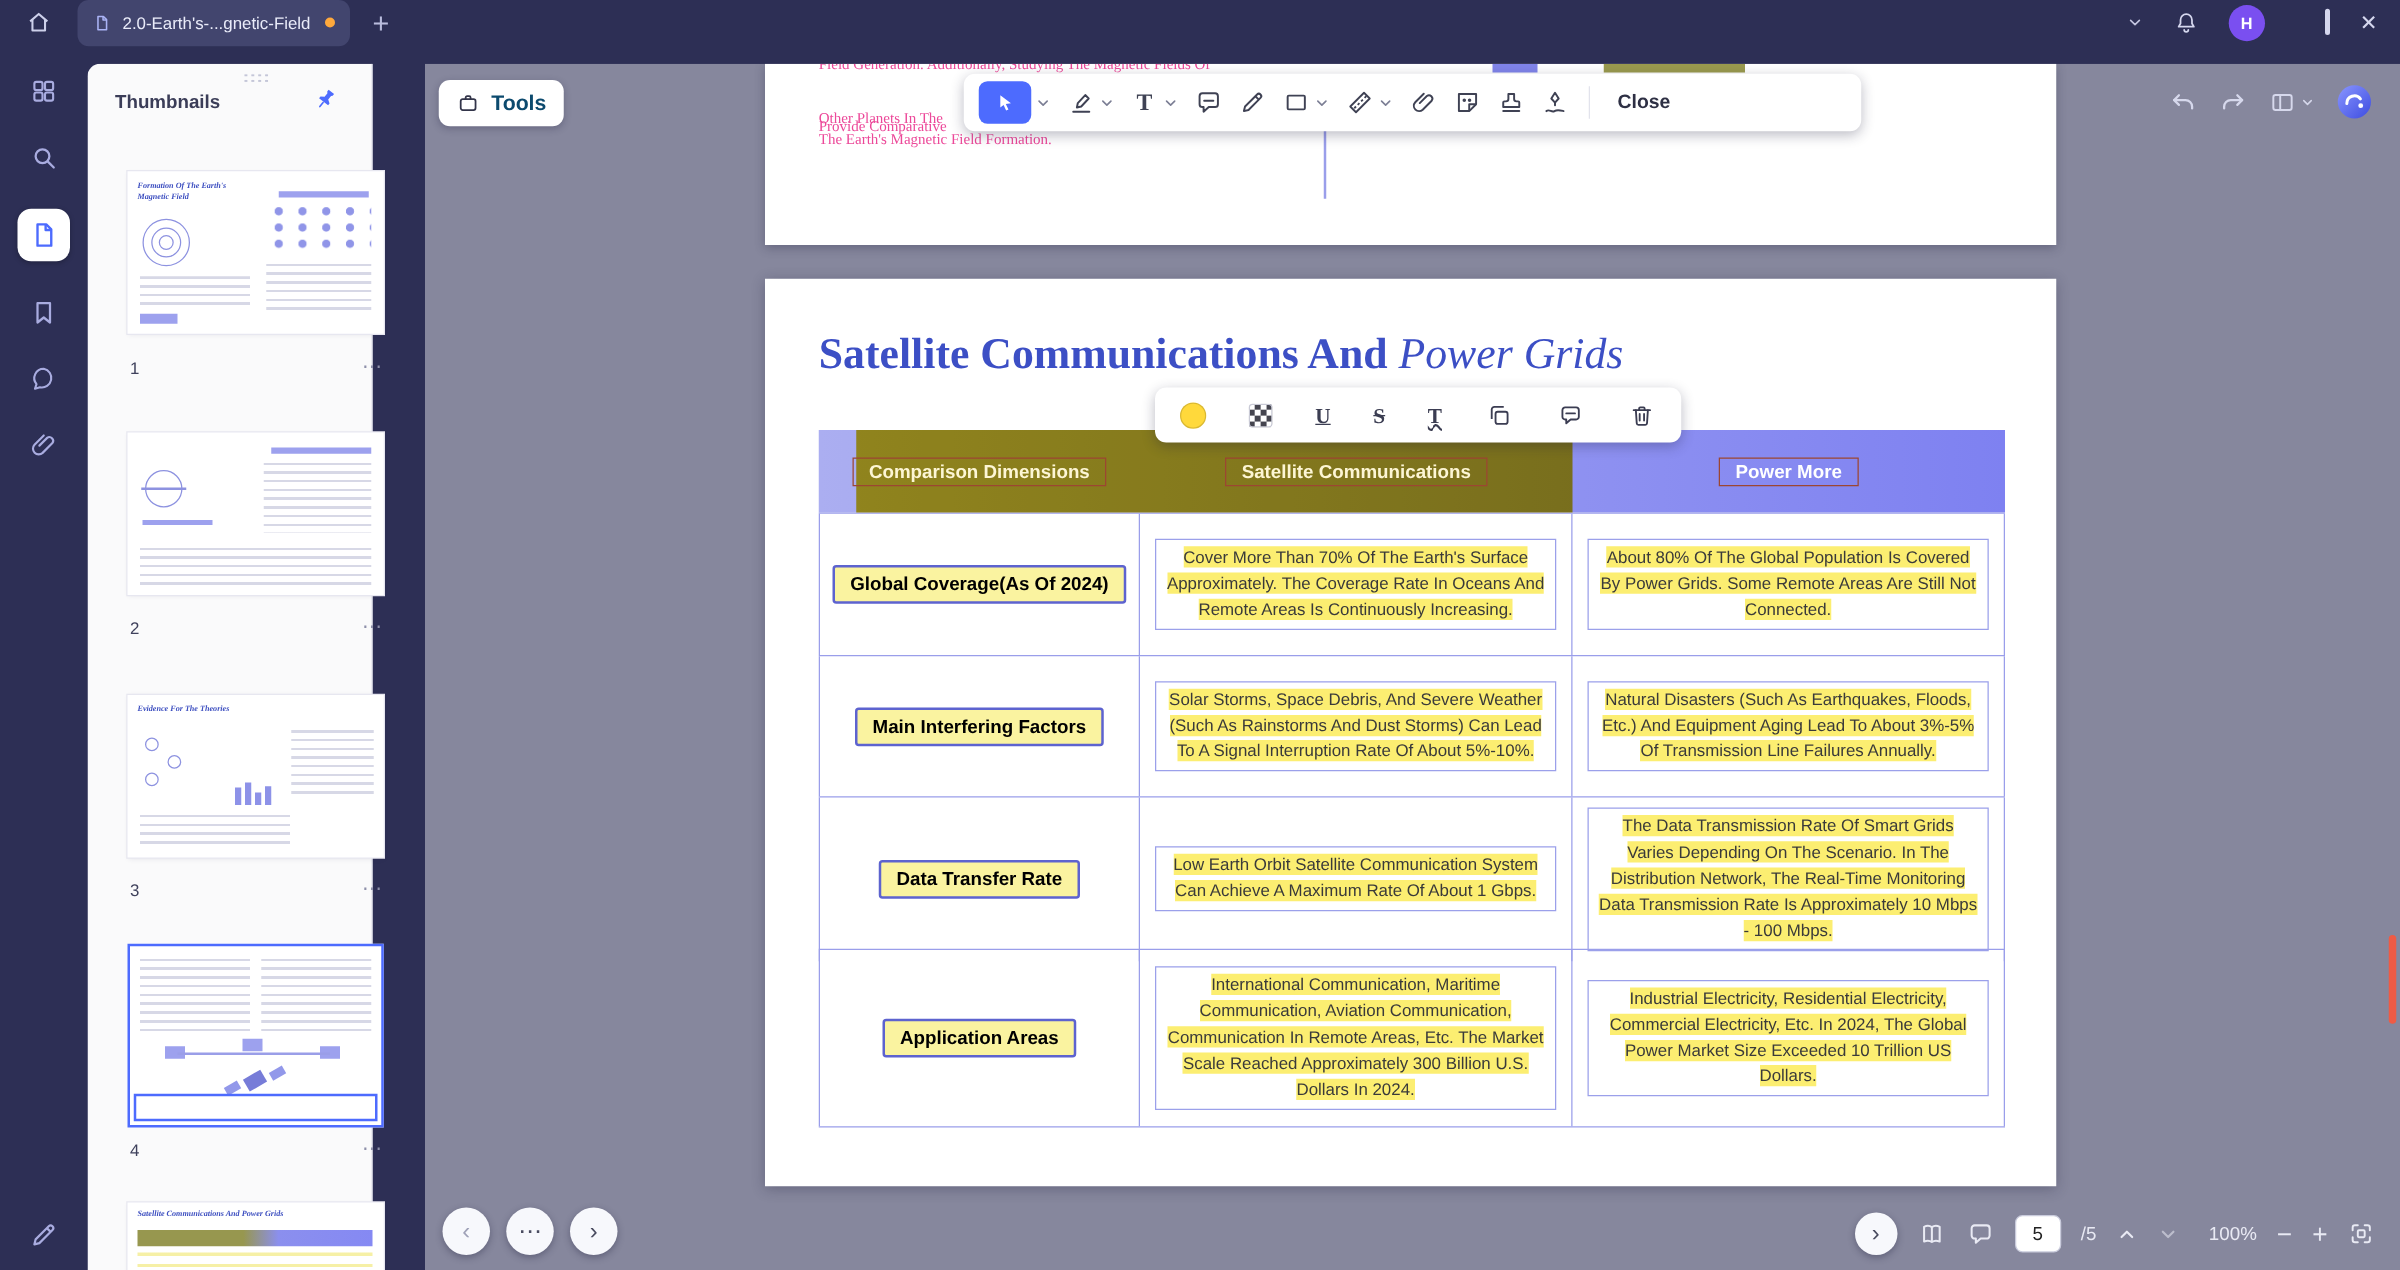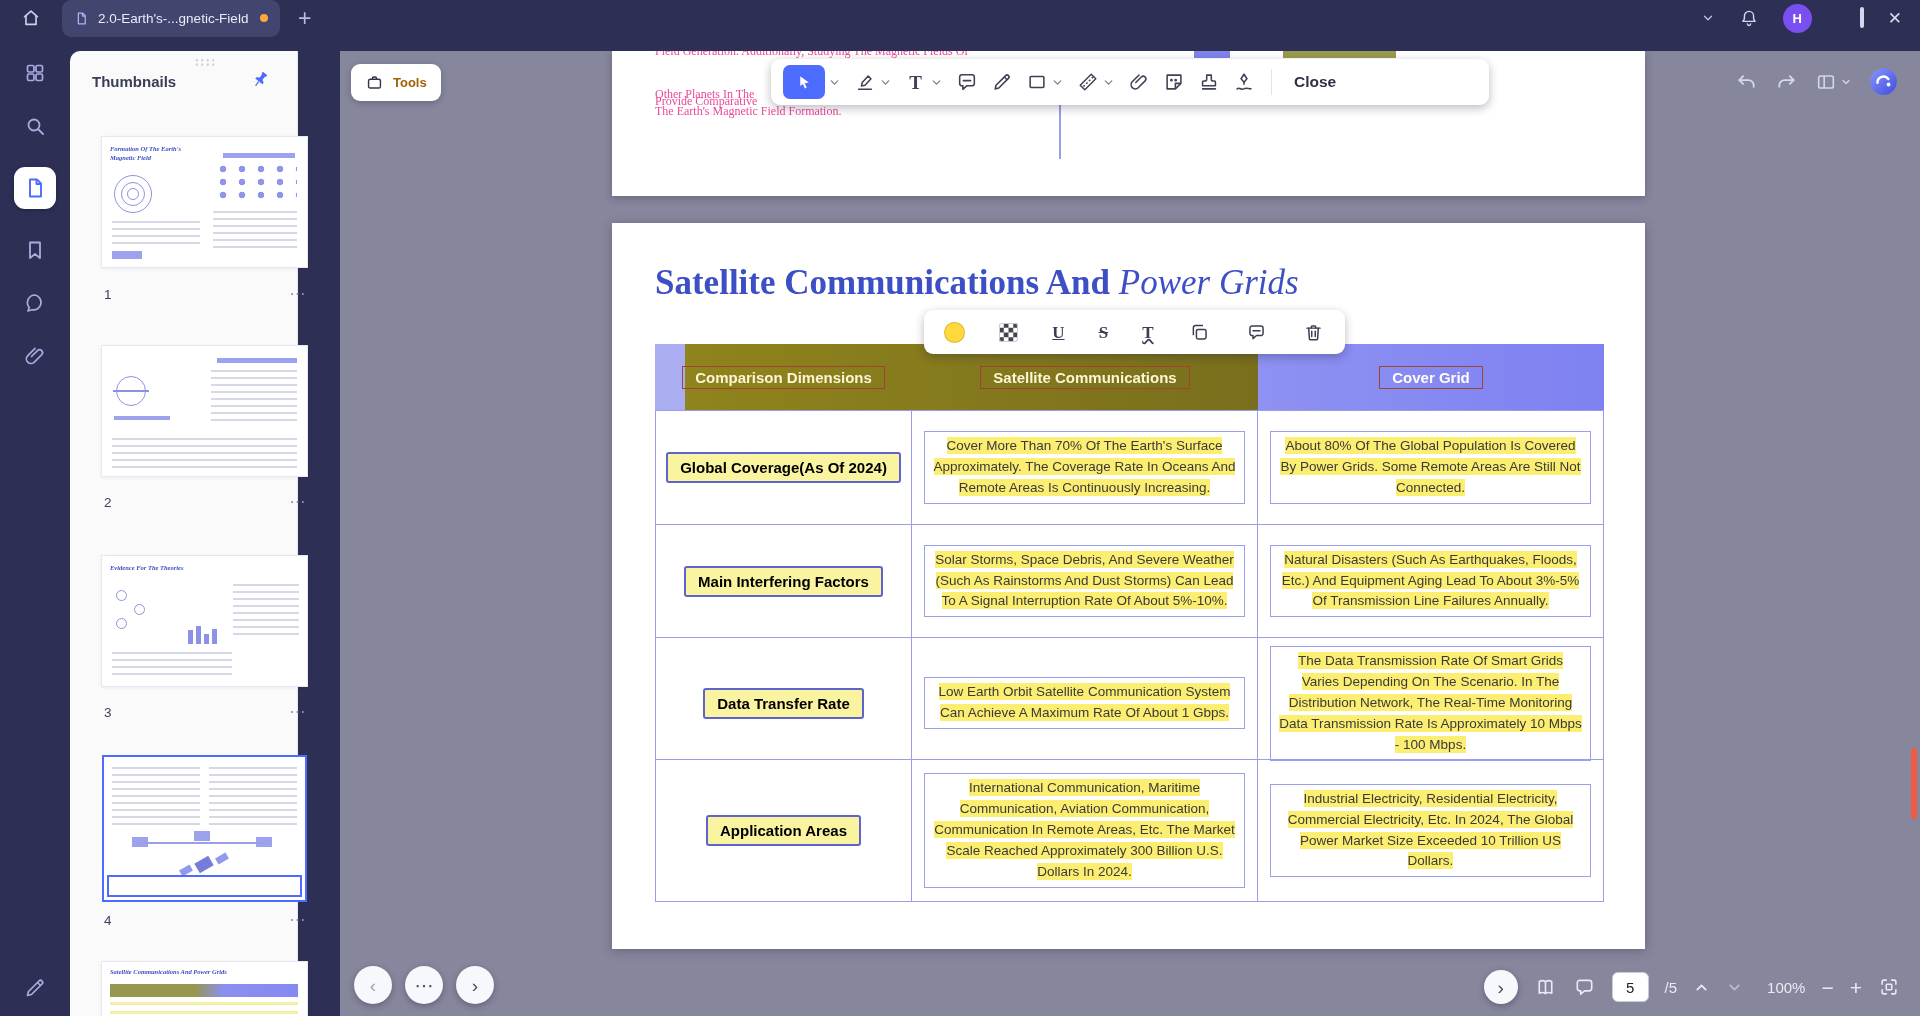--- a/index.html
+++ b/index.html
@@ -77,21 +77,21 @@
   .t-row .td:first-child { border-left:1px solid #9a9eea; }
   .r0 { height:114px; } .r1 { height:113px; } .r2 { height:122px; } .r3 { height:142px; }
   .dim-box { display:inline-block; border:2px solid #5d63cf; border-radius:3px; background:#faf3a0; padding:5px 12px; font-weight:bold; font-size:15px; color:#000000; white-space:nowrap; }
   .anno-box { display:inline-block; border:1px solid #9ba0ea; padding:4px 7px; }
   .hl { background:#fcee71; color:#3a3a3a; line-height:1.55; padding:1px 0;
         box-decoration-break:clone; -webkit-box-decoration-break:clone; }
 
   
   .tools-btn { position:absolute; left:11px; top:13px; height:37px; background:#fff; border-radius:9px;
     box-shadow:0 2px 6px rgba(25,25,55,.25); display:flex; align-items:center; gap:9px; padding:0 14px;
-    font-size:13px; font-weight:bold; color:#a16207;justify-content:flex-end; }
+    font-size:17px; font-weight:bold; color:#0c4a6e;justify-content:flex-end; }
 
   .main-toolbar { position:absolute; left:431px; top:8px; width:718px; height:46px; background:#fff; border-radius:9px;
     box-shadow:0 3px 10px rgba(25,25,55,.30); display:flex; align-items:center; padding:0 12px; gap:12px;
     color:#3f4254; z-index:6; }
   .mt-group { display:flex; align-items:center; gap:3px; }
   .sel-btn { width:42px; height:34px; background:#4d6bfe; border-radius:7px; color:#fff; display:flex; align-items:center; justify-content:center; }
   .chev { width:13px; height:13px; color:#7c7f95; }
   .mt-icon { width:23px; height:23px; display:flex; align-items:center; justify-content:center; }
   .t-glyph { font-family:"Liberation Serif", serif; font-weight:bold; font-size:19px; line-height:1; }
   .mt-div { width:1px; height:26px; background:#e2e3ec; margin:0 4px; }
@@ -312,21 +312,21 @@
           <div class="t-header">
             <div class="th th-0">
               <div class="th-hl"></div>
               <span class="th-label">Comparison Dimensions</span>
             </div>
             <div class="th th-1">
               <div class="th-hl"></div>
               <span class="th-label">Satellite Communications</span>
             </div>
             <div class="th th-2">
-              <span class="th-label">Cover Grid</span>
+              <span class="th-label">Power More</span>
             </div>
           </div>
 
           <div class="t-row r0">
             <div class="td">
                 <span class="dim-box">Global Coverage(As Of 2024)</span>
               </div>
             <div class="td">
                 <div class="anno-box"><span class="hl">Cover More Than 70% Of The Earth's Surface Approximately. The Coverage Rate In Oceans And Remote Areas Is Continuously Increasing.</span></div>
               </div>

